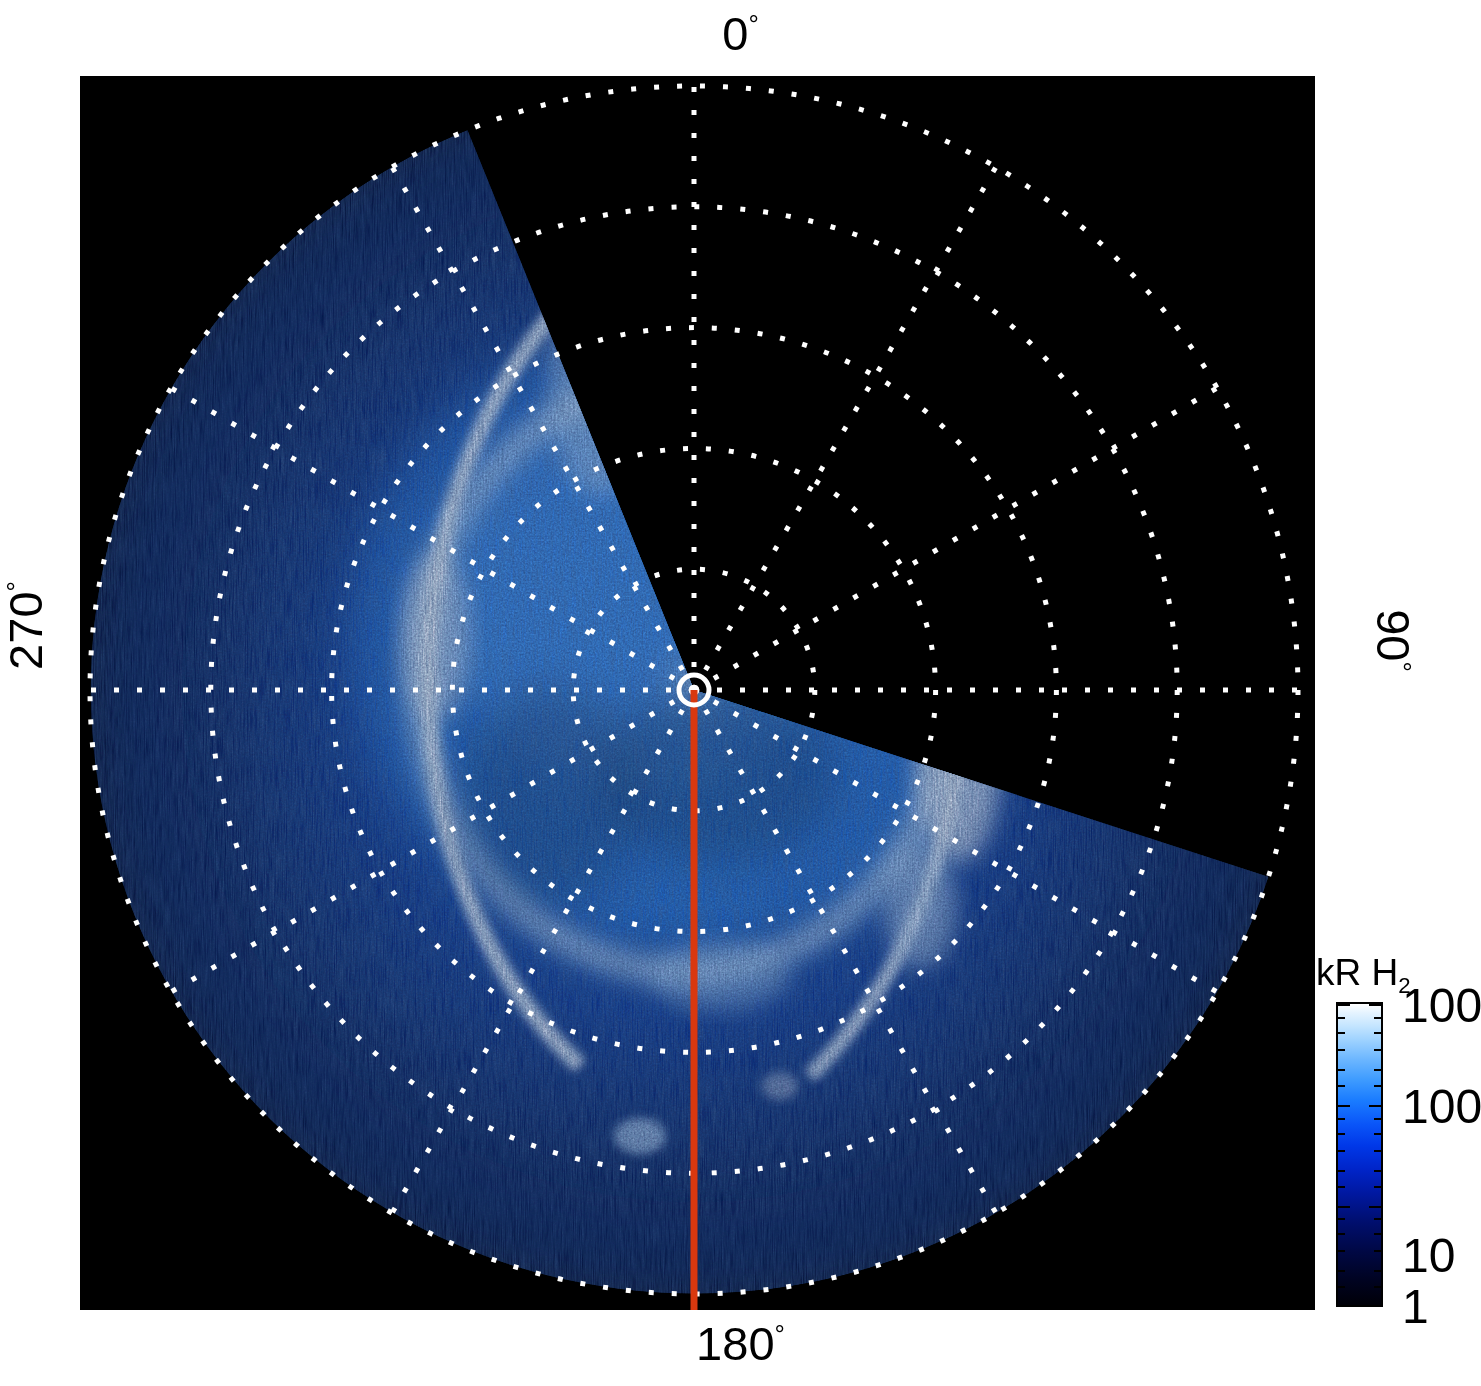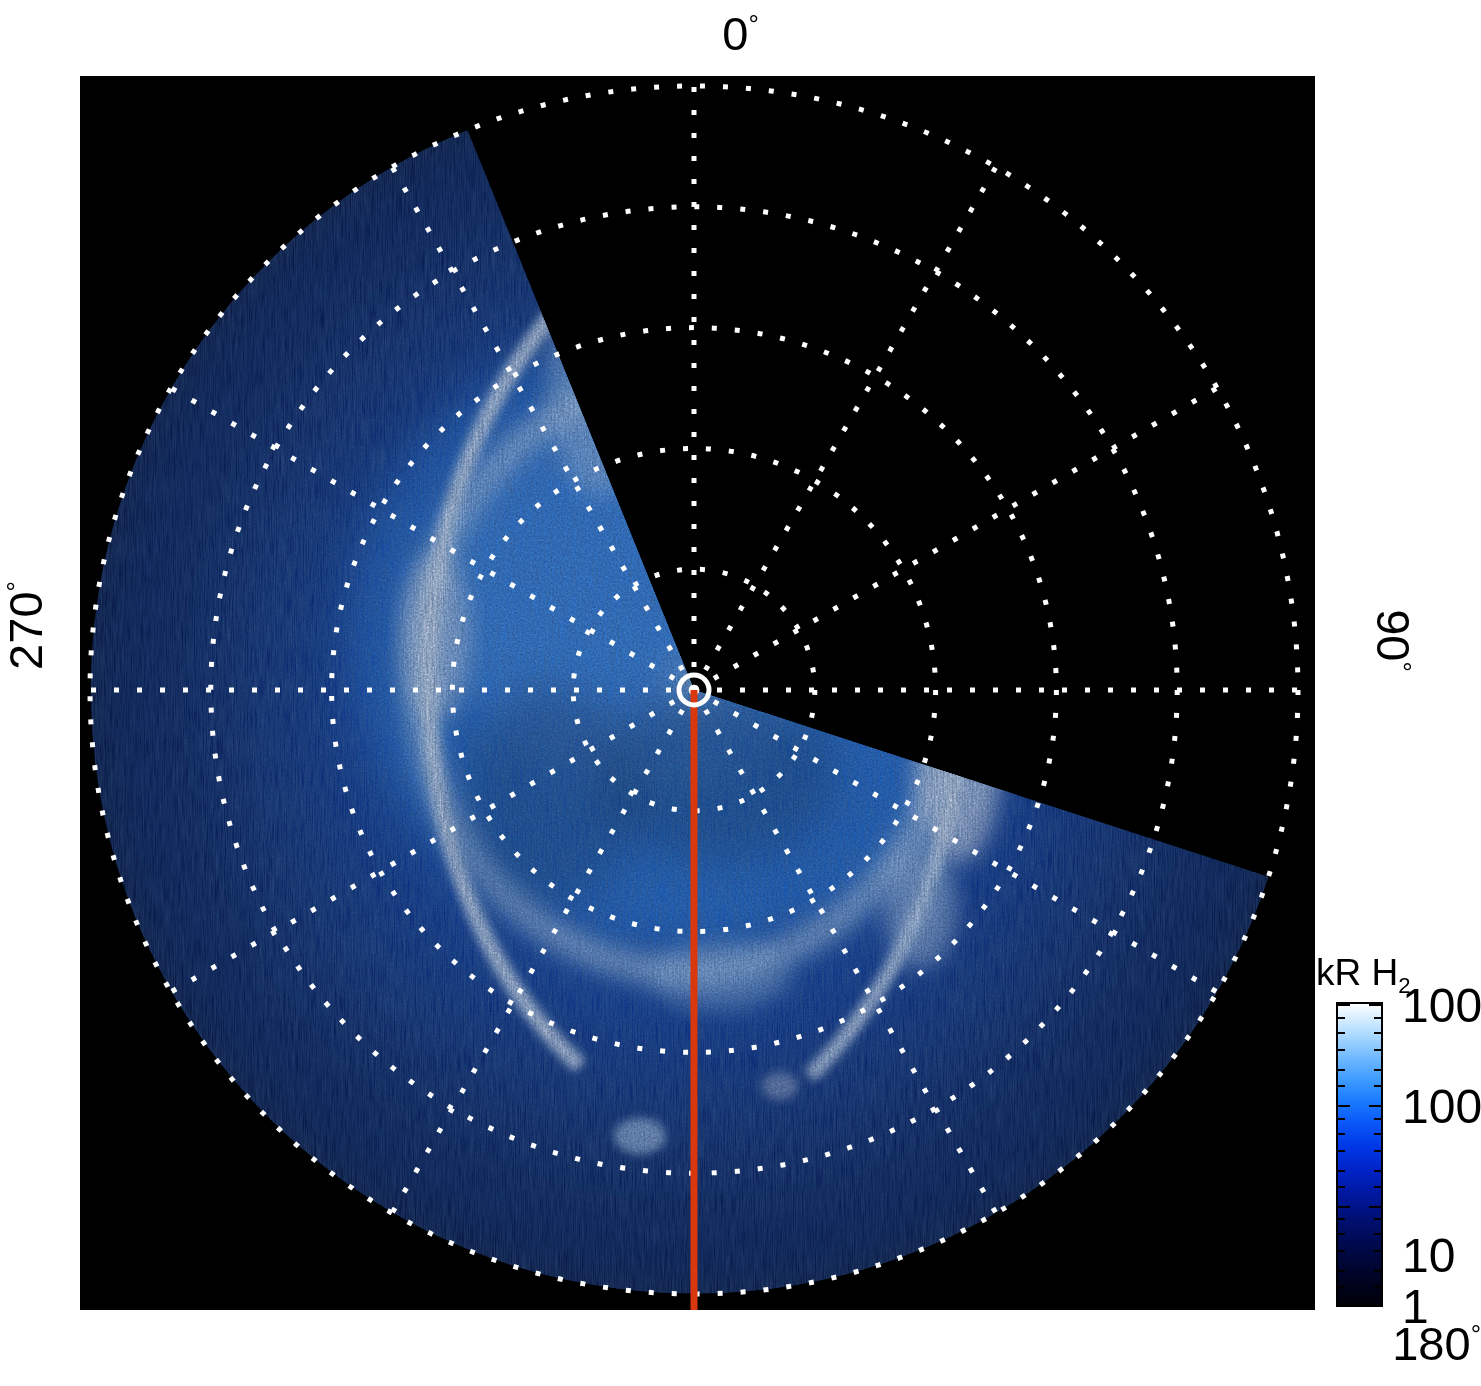--- a/index.html
+++ b/index.html
@@ -59,21 +59,21 @@
     line-height: 1;
   }
   #label-0 {
     left: 0; top: 10px;
     width: 1481px;
     text-align: center;
   }
   #label-180 {
     left: 0; top: 1320px;
     width: 1481px;
-    text-align: right;
+    text-align: center;
   }
   #label-270 {
     left: -40px;
     top: 602px;
     width: 130px;
     text-align: center;
     transform: rotate(-90deg);
     transform-origin: 50% 50%;
   }
   #label-90 {

